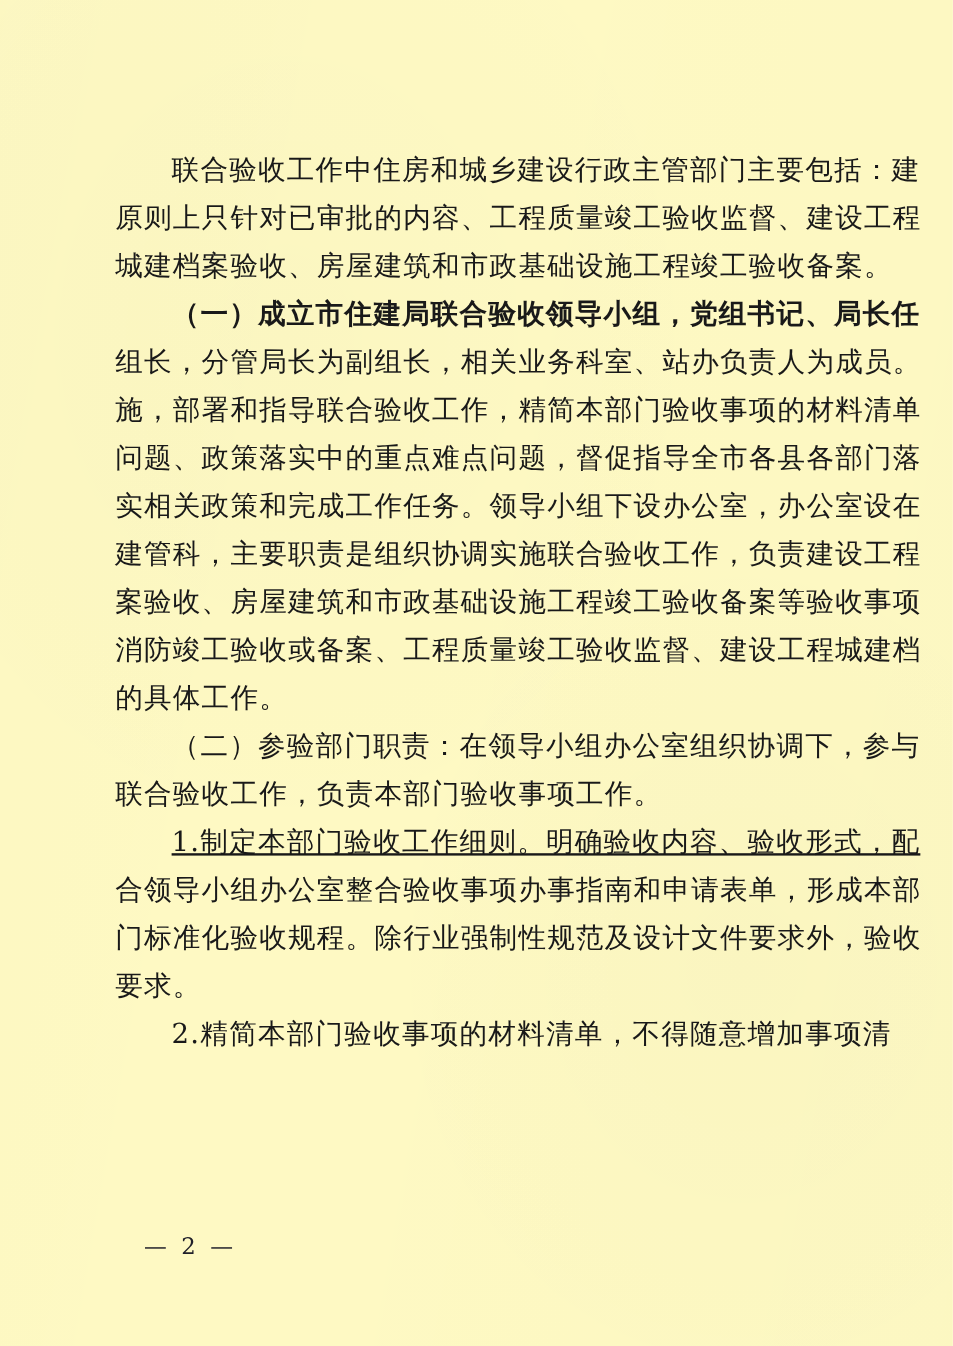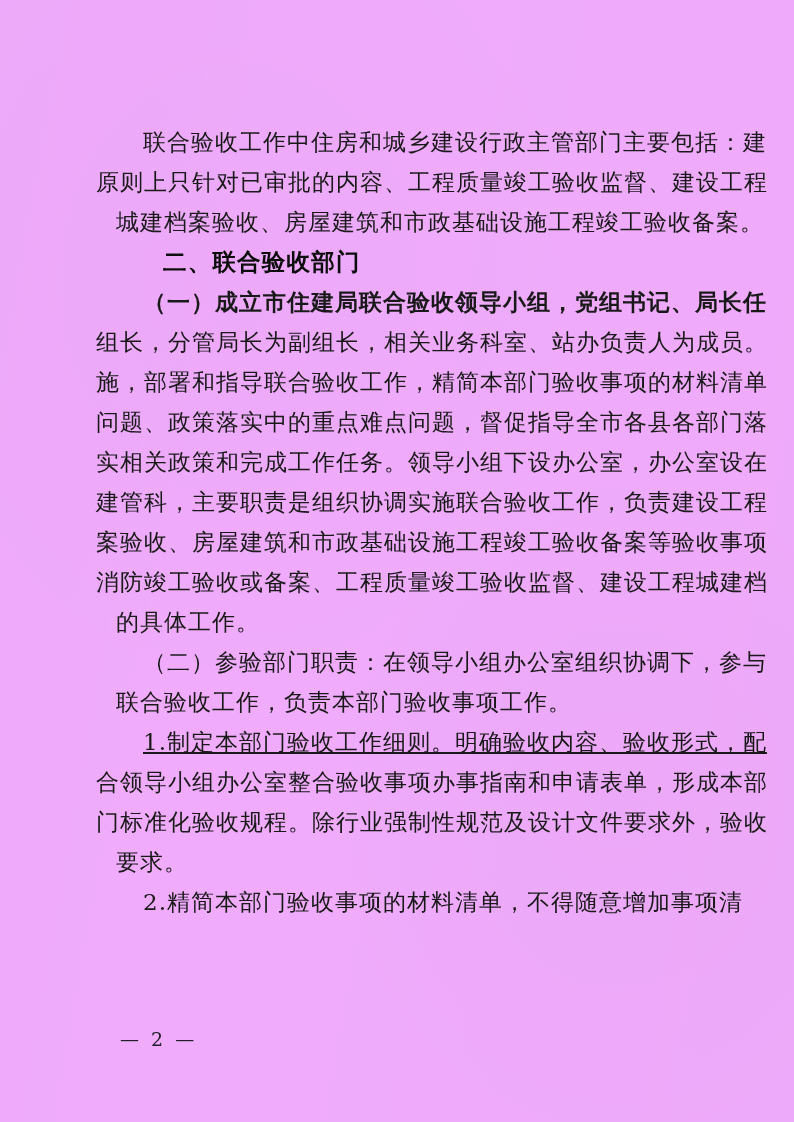--- a/index.html
+++ b/index.html
@@ -12,21 +12,21 @@
     background: #ffffff;
     font-family: "DejaVu Sans", sans-serif;
     overflow: hidden;
     position: relative;
   }
 
   
   #page {
     position: absolute;
     inset: 0;
-    background: #f0abfc;
+    background: #fef9c3;
     overflow: hidden;
   }
 
   
   #scan-grain {
     position: absolute;
     inset: 0;
     pointer-events: none;
     background:
       radial-gradient(ellipse 70% 60% at 30% 25%, rgba(0,0,0,0.012), rgba(0,0,0,0) 70%),
@@ -63,21 +63,20 @@
   
   .justify {
     text-align: justify;
     text-align-last: justify;
   }
 
   
   .flush {
     text-align: left;
     text-align-last: left;
-    margin-left: 20px;
   }
 
   
   .heading-line {
     font-family: "DejaVu Sans", sans-serif;
     font-weight: bold;
     font-size: 23.5px;
     letter-spacing: 1.2px;
     color: #0d0d0d;
   }
@@ -99,21 +98,20 @@
 <body>
 
 <div id="page">
 
   <div id="scan-grain"></div>
 
   <div id="text-block">
       <div class="line body-line justify" style="padding-left: 47px;">联合验收工作中住房和城乡建设行政主管部门主要包括：建</div>
       <div class="line body-line justify">原则上只针对已审批的内容、工程质量竣工验收监督、建设工程</div>
       <div class="line body-line flush">城建档案验收、房屋建筑和市政基础设施工程竣工验收备案。</div>
-      <div class="line heading-line flush" style="padding-left: 47px;">二、联合验收部门</div>
       <div class="line body-line justify" style="padding-left: 47px; font-weight: bold;">（一）成立市住建局联合验收领导小组，党组书记、局长任</div>
       <div class="line body-line justify">组长，分管局长为副组长，相关业务科室、站办负责人为成员。</div>
       <div class="line body-line justify">施，部署和指导联合验收工作，精简本部门验收事项的材料清单</div>
       <div class="line body-line justify">问题、政策落实中的重点难点问题，督促指导全市各县各部门落</div>
       <div class="line body-line justify">实相关政策和完成工作任务。领导小组下设办公室，办公室设在</div>
       <div class="line body-line justify">建管科，主要职责是组织协调实施联合验收工作，负责建设工程</div>
       <div class="line body-line justify">案验收、房屋建筑和市政基础设施工程竣工验收备案等验收事项</div>
       <div class="line body-line justify">消防竣工验收或备案、工程质量竣工验收监督、建设工程城建档</div>
       <div class="line body-line flush">的具体工作。</div>
       <div class="line body-line justify" style="padding-left: 47px;">（二）参验部门职责：在领导小组办公室组织协调下，参与</div>

